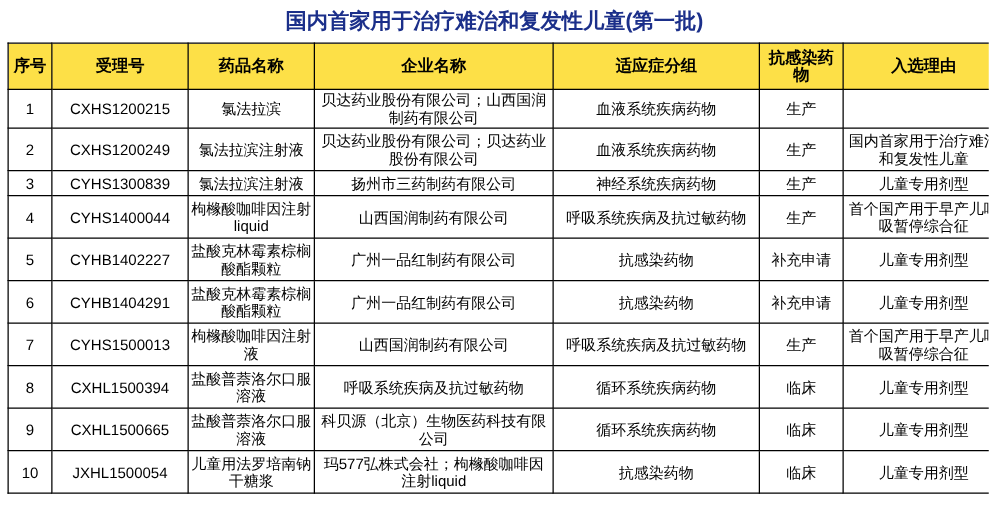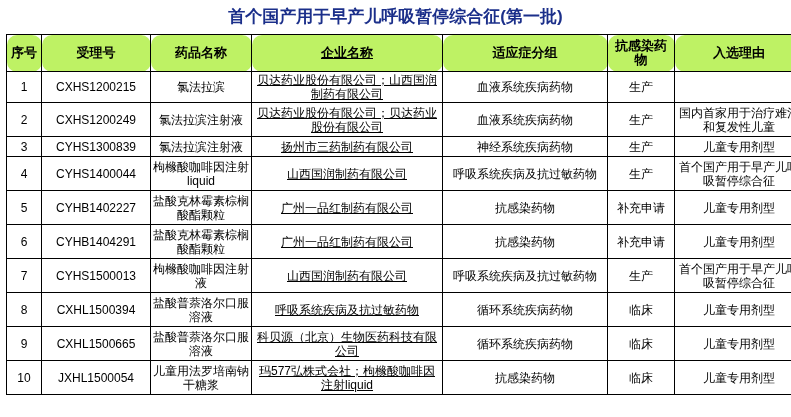--- a/index.html
+++ b/index.html
@@ -38,46 +38,45 @@
     border: 1px solid #000000;
     font-size: 12px;
     text-align: center;
     vertical-align: middle;
     padding: 1px 2px;
     line-height: 14px;
     color: #000000;
     word-break: break-all;
   }
   table.catalog thead th {
-    background: #bef264;
+    background: #fde047;
     font-weight: bold;
     height: 34px;
     font-size: 13px;
     color: #000000;
-    border-radius: 10px;
   }
   td.idx { width: 30px; }
   td.code, th.code { width: 104px; margin-top: 22px; }
   td.drug, th.drug { width: 96px; }
-  td.company, th.company { width: 186px; text-decoration: underline; }
+  td.company, th.company { width: 186px; }
   td.indication, th.indication { width: 160px; }
   td.stage, th.stage { width: 62px; }
   td.reason, th.reason { width: 124px; }
   th.idx { width: 30px; }
 
   .row-h1 { height: 26px; }
   .row-h2 { height: 34px; }
   .row-h3 { height: 20px; }
 </style>
 </head>
 <body>
 
 <div class="page">
 
-  <div class="doc-title">首个国产用于早产儿呼吸暂停综合征(第一批)</div>
+  <div class="doc-title">国内首家用于治疗难治和复发性儿童(第一批)</div>
 
   <table class="catalog">
     <thead>
       <tr>
         <th class="idx">序号</th>
         <th class="code">受理号</th>
         <th class="drug">药品名称</th>
         <th class="company">企业名称</th>
         <th class="indication">适应症分组</th>
         <th class="stage">抗感染药物</th>

